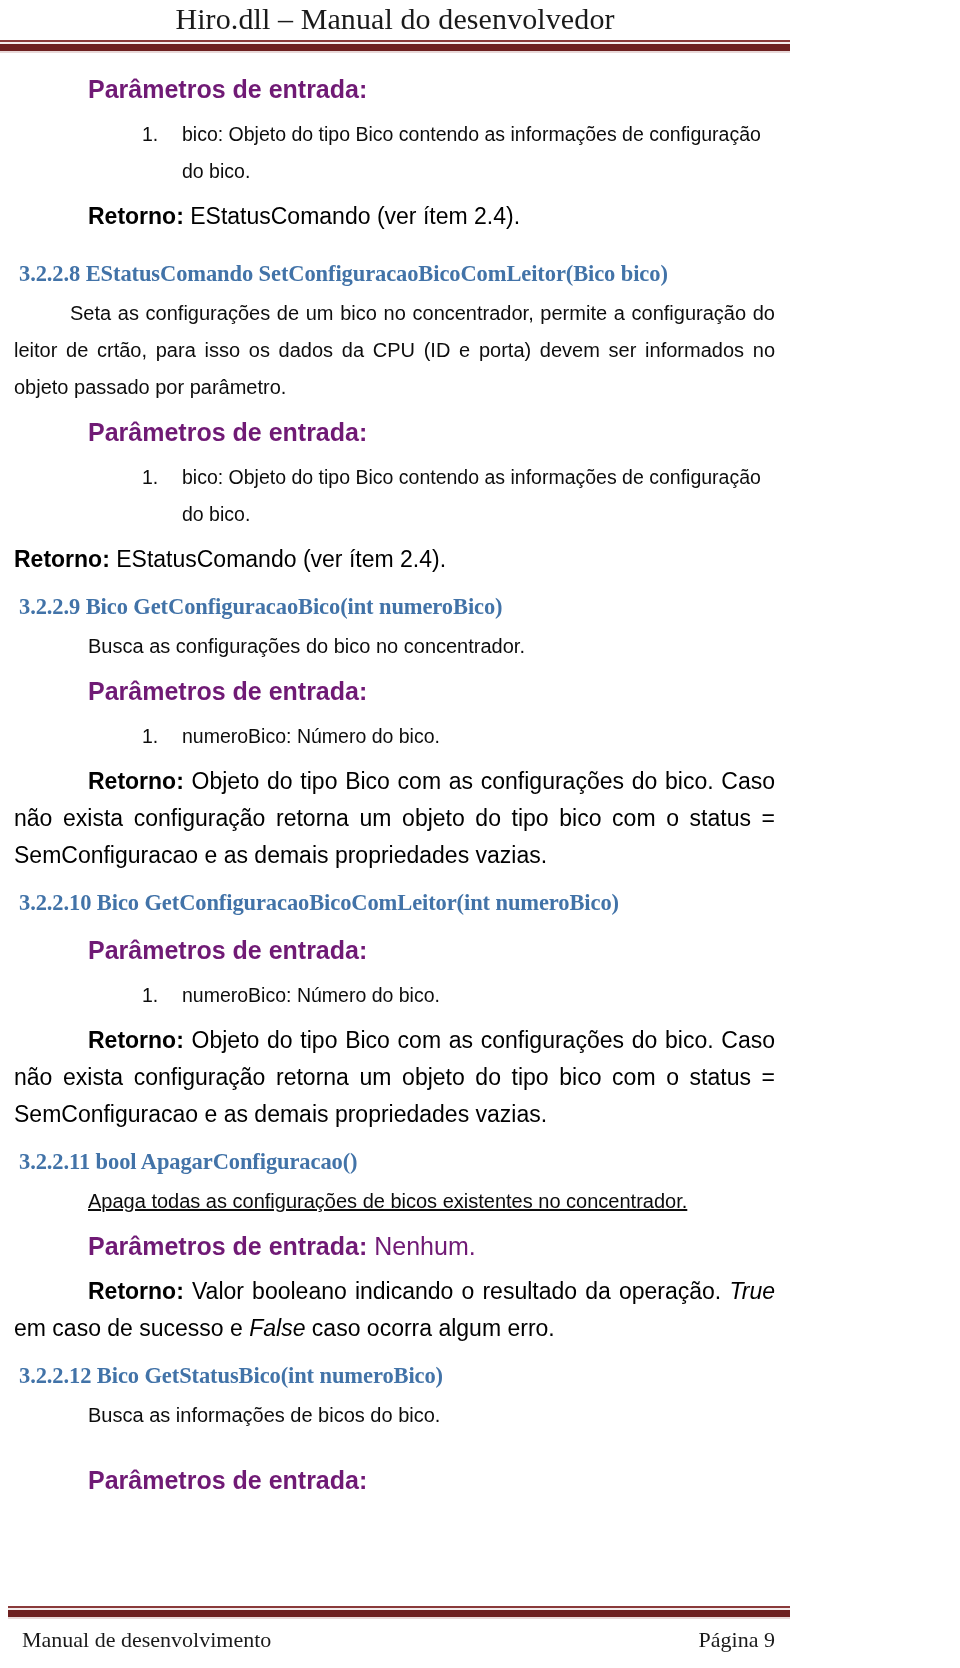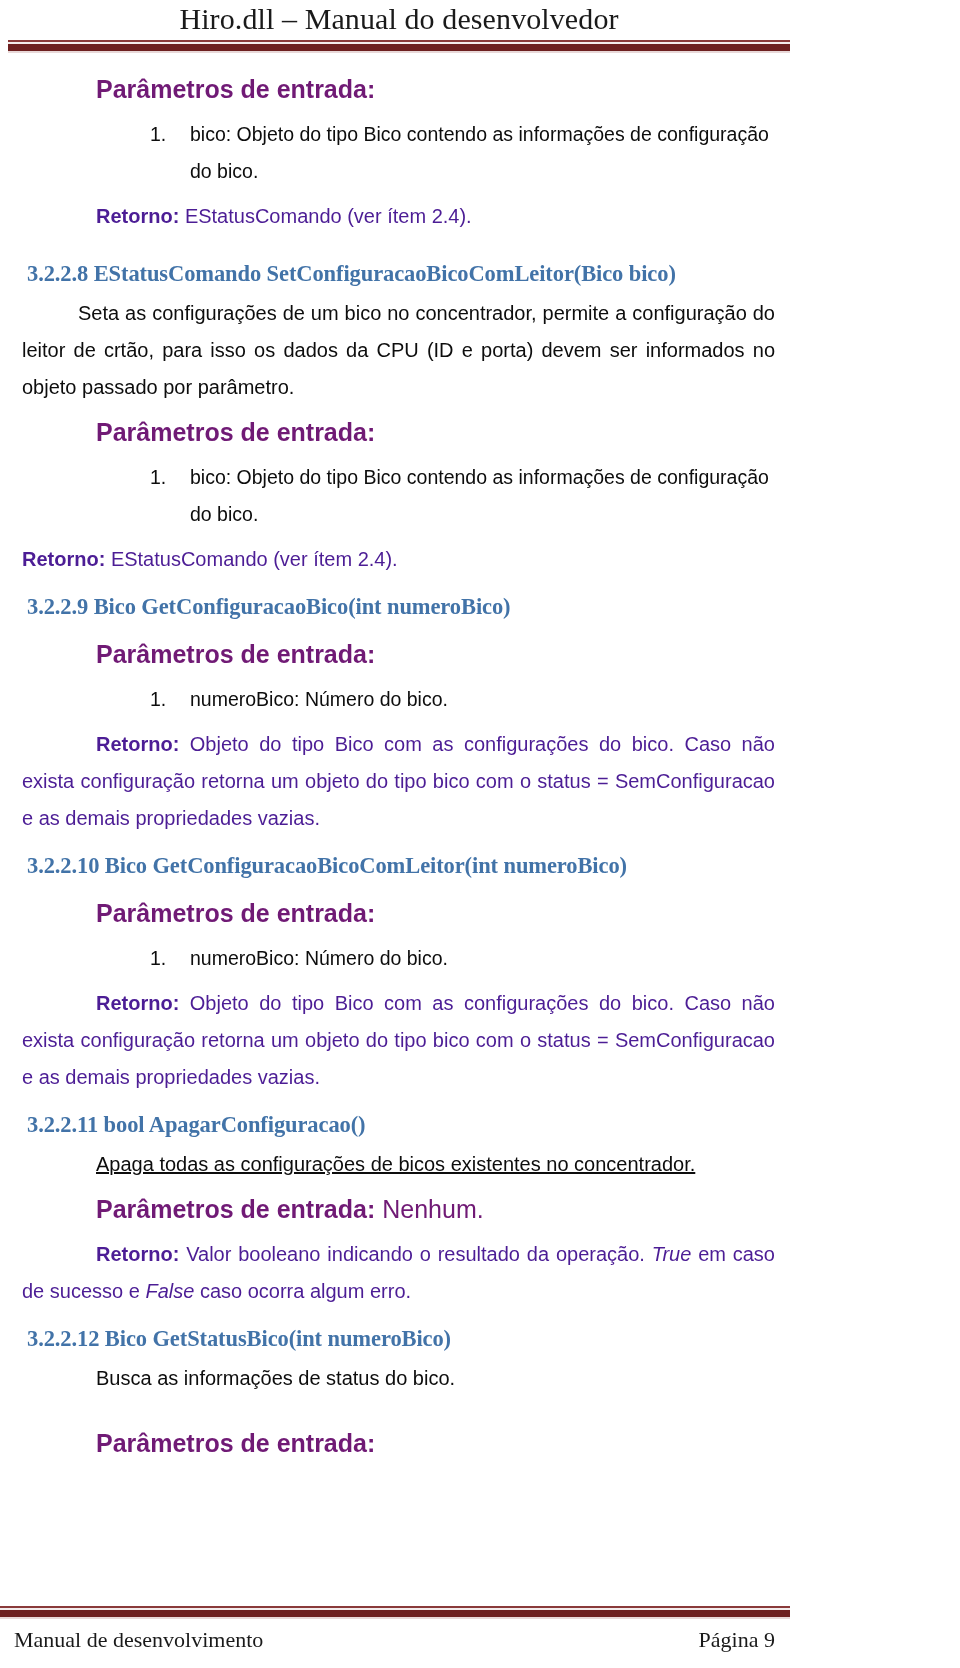--- a/index.html
+++ b/index.html
@@ -15,21 +15,20 @@
     font-family: "Liberation Sans", sans-serif;
     color: #000000;
     overflow: hidden;
   }
 
   .page {
     position: relative;
     width: 790px;
     height: 1668px;
     box-sizing: border-box;
-    padding-left: 8px;
   }
 
   
   .doc-header {
     padding-top: 2px;
     text-align: center;
   }
   .doc-title {
     font-family: "Liberation Serif", serif;
     font-size: 30px;
@@ -112,25 +111,25 @@
     padding-left: 168px;
     position: relative;
   }
   .numlist li .num {
     position: absolute;
     left: 128px;
     width: 34px;
   }
 
   .retorno-block {
-    font-size: 20px;
+    font-size: 23px;
     line-height: 37px;
     margin: 0;
     text-align: justify;
-    color: #4c1d95;
+    color: #000000;
   }
   .retorno-block.hang { text-indent: 74px; }
 
   h2.section {
     font-family: "Liberation Serif", serif;
     font-size: 22.5px;
     line-height: 32px;
     font-weight: bold;
     color: #4273a8;
     margin: 5px;
@@ -141,21 +140,21 @@
 
   .spacer-sm { height: 18px; }
   .spacer-md { height: 28px; }
   .spacer-xs { height: 8px; }
 
   em.it { font-style: italic; }
 
   
   .doc-footer {
     position: absolute;
-    left: 0;
+    left: 8px;
     right: 0;
     bottom: 0;
     height: 62px;
   }
   .footer-rule {
     height: 13px;
     position: relative;
   }
   .footer-rule .thin {
     position: absolute; left: 0; right: 0; top: 0;
@@ -236,20 +235,21 @@
       </li>
     </ul>
 
     <div class="spacer-xs"></div>
 
     <p class="retorno-block noindent"><span class="lbl">Retorno:</span><span> EStatusComando (ver ítem 2.4).</span></p>
 
     <div class="spacer-xs"></div>
 
     <h2 class="section">3.2.2.9 Bico GetConfiguracaoBico(int numeroBico)</h2>
+    <p class="p noindent" style="padding-left:74px;">Busca as configurações do bico no concentrador.</p>
 
     <div class="spacer-xs"></div>
 
     <div class="strong-block">Parâmetros de entrada:</div>
 
     <div class="spacer-xs"></div>
 
     <ul class="numlist">
       <li>
         <span class="num">1.</span>
@@ -291,21 +291,21 @@
 
     <div class="strong-block"><span>Parâmetros de entrada:</span><span class="normal"> Nenhum.</span></div>
 
     <div class="spacer-xs"></div>
 
     <p class="retorno-block hang"><span class="lbl">Retorno:</span><span> Valor booleano indicando o resultado da operação. </span><em class="it">True</em><span> em caso de sucesso e </span><em class="it">False</em><span> caso ocorra algum erro.</span></p>
 
     <div class="spacer-xs"></div>
 
     <h2 class="section">3.2.2.12 Bico GetStatusBico(int numeroBico)</h2>
-    <p class="p noindent" style="padding-left:74px;">Busca as informações de status do bico.</p>
+    <p class="p noindent" style="padding-left:74px;">Busca as informações de bicos do bico.</p>
 
     <div class="spacer-md"></div>
 
     <div class="strong-block">Parâmetros de entrada:</div>
 
   </div>
 
   <div class="doc-footer">
     <div class="footer-rule">
       <div class="thin"></div>

